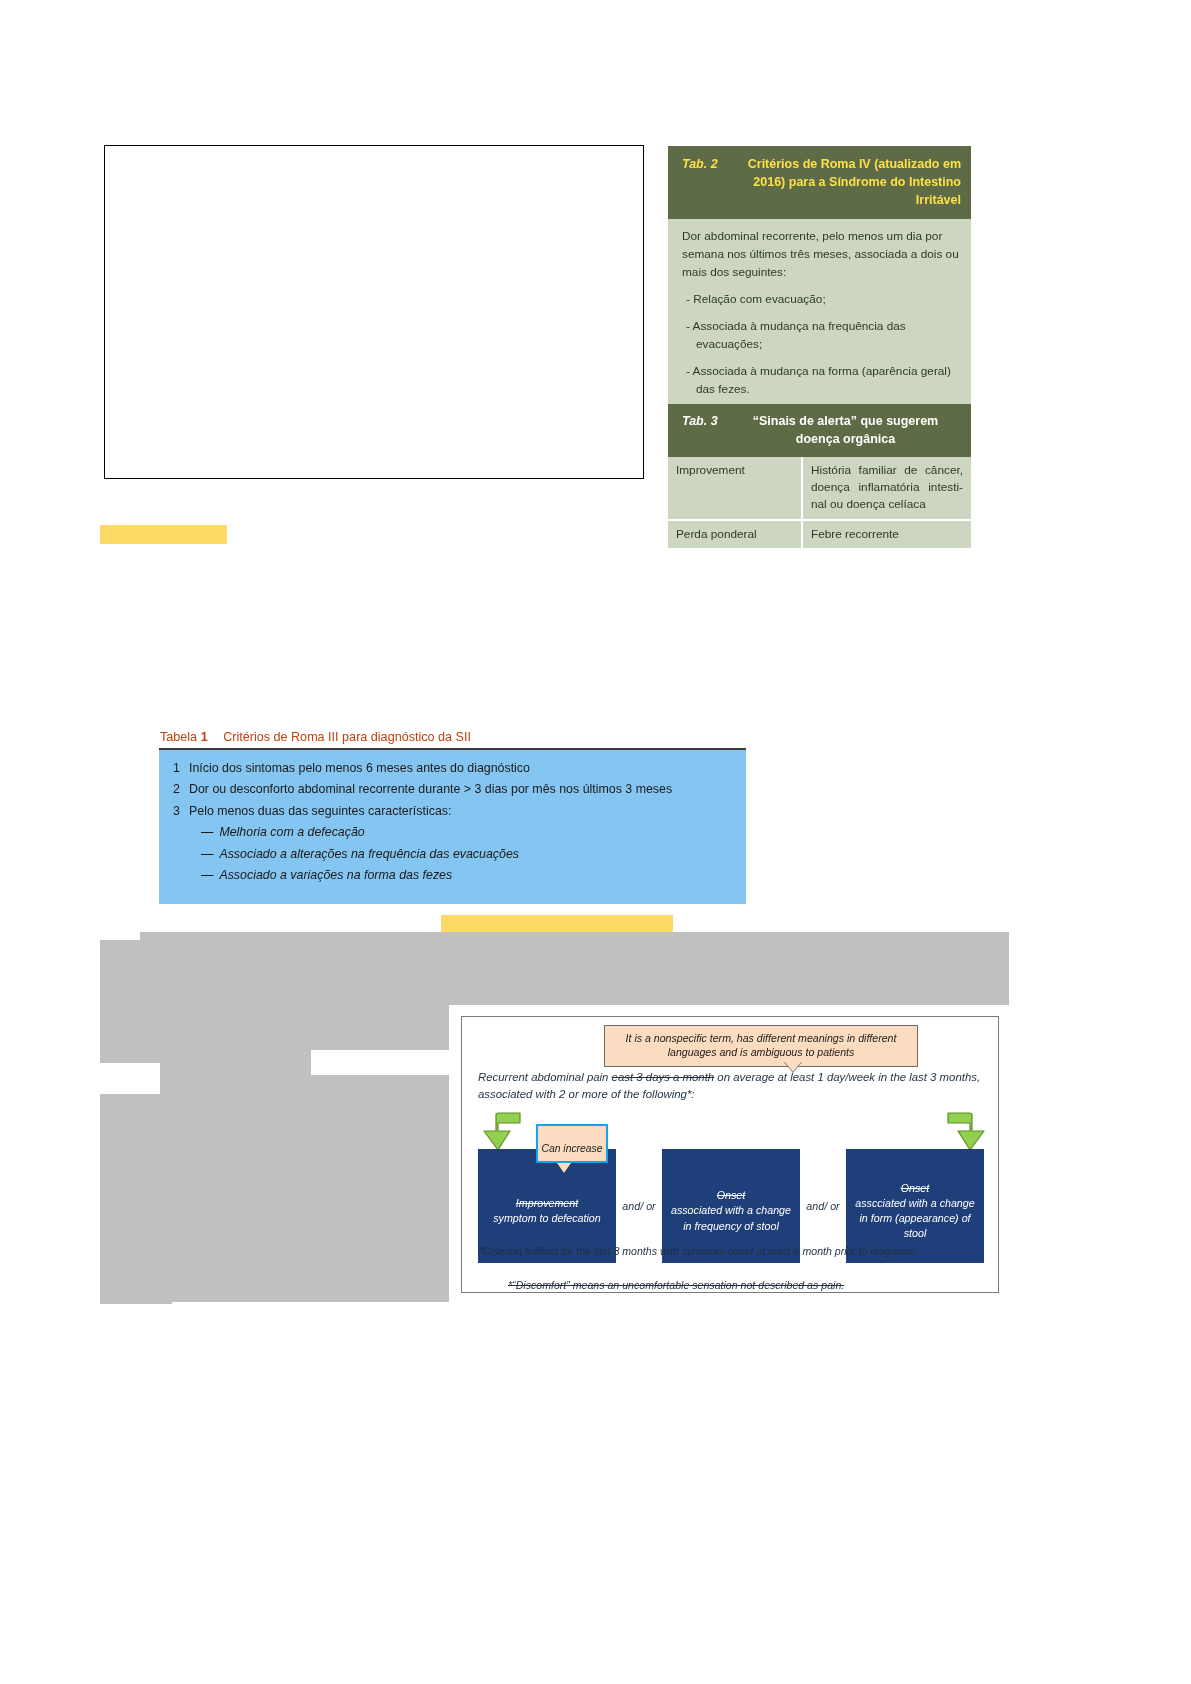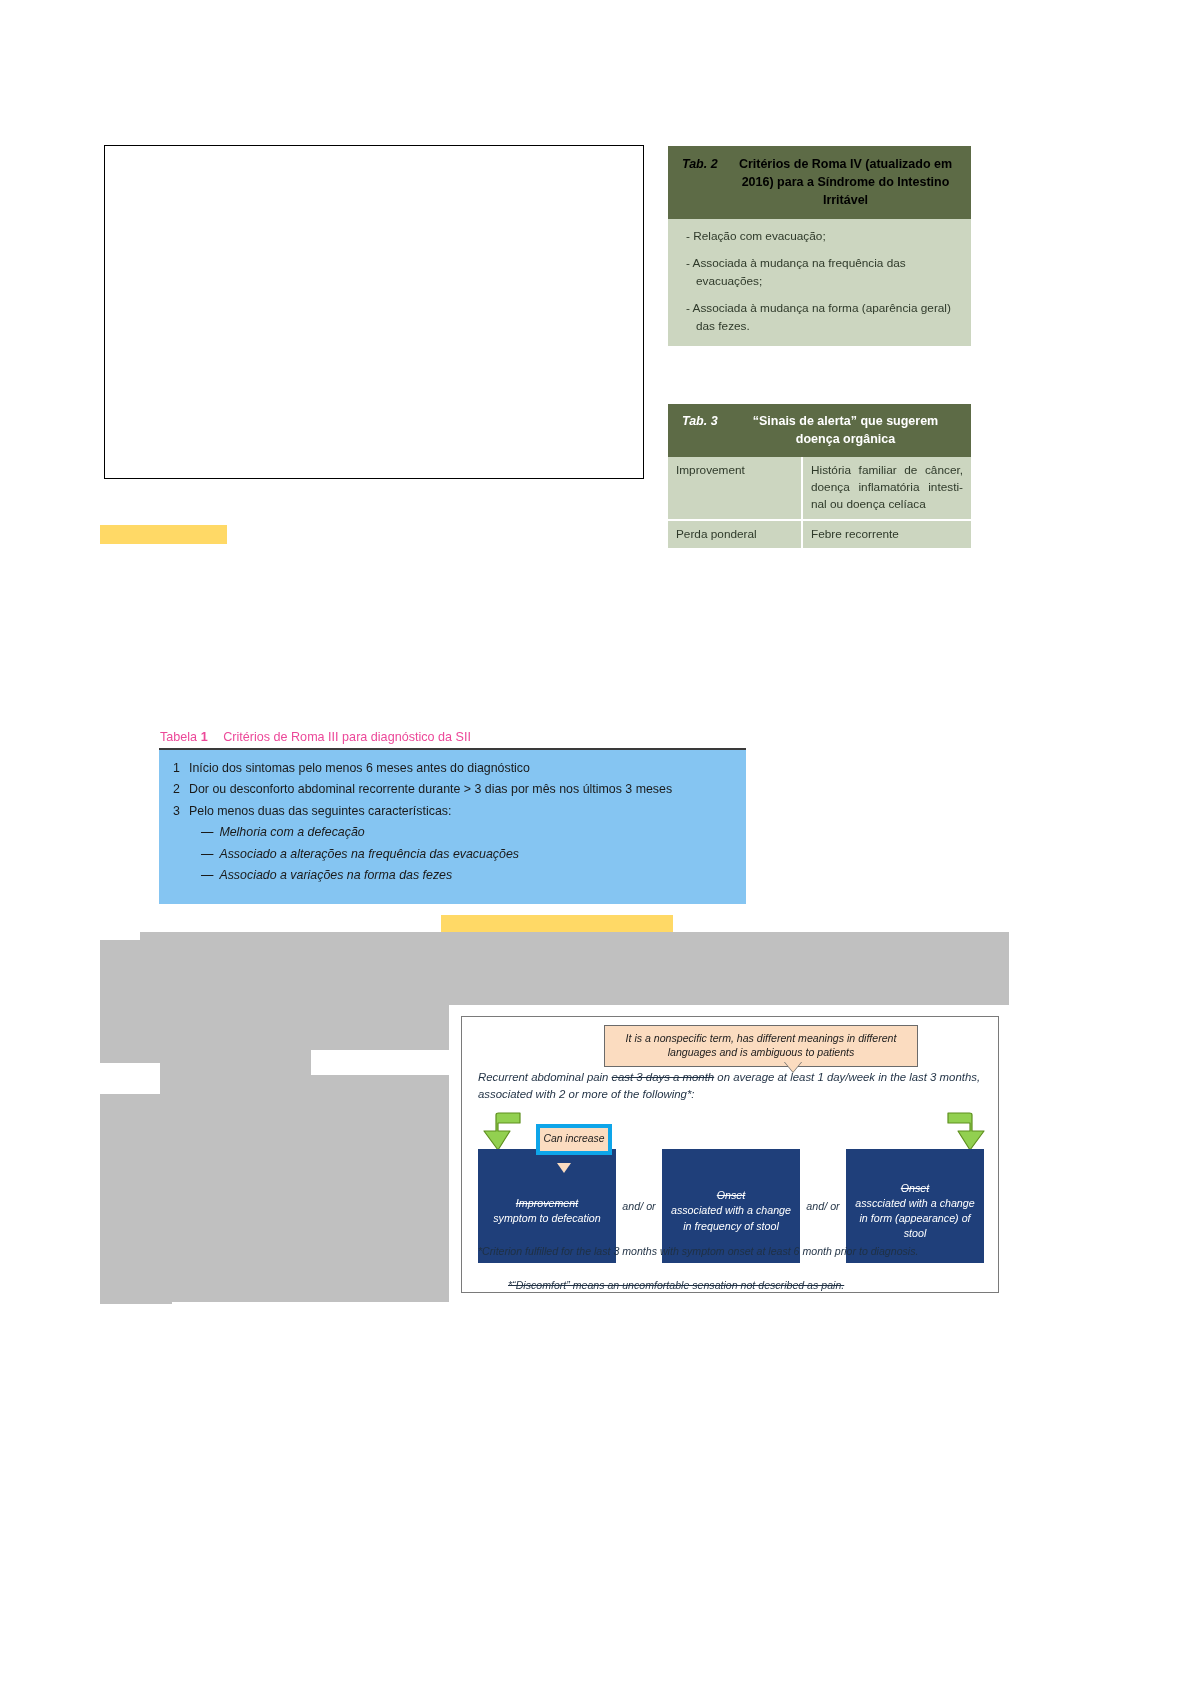--- a/index.html
+++ b/index.html
@@ -25,22 +25,22 @@
   .grey-block { background:#c0c0c0; }
   #grey-block-top   { left:140px; top:932px;  width:869px; height:71px; }
   #grey-block-left  { left:100px; top:940px;  width:72px;  height:364px; }
   #grey-block-mid   { left:160px; top:1003px; width:849px; height:299px; }
   #white-notch-a    { left:311px; top:1050px; width:203px; height:25px; background:#ffffff; }
   #white-notch-b    { left:100px; top:1063px; width:60px;  height:31px; background:#ffffff; }
 
   
   #tab2-panel { left:668px; top:146px; width:303px; height:250px; }
   #tab2-header {
-    background:#5d6b46; color:#000000; padding:9px 10px 10px 10px;
-    font-size:12.5px; font-weight:bold; line-height:1.45; text-align:center;
+    background:#5d6b46; color:#fde047; padding:9px 10px 10px 10px;
+    font-size:12.5px; font-weight:bold; line-height:1.45; text-align:right;
     position:relative;
   }
   #tab2-label-number {
     position:absolute; left:14px; top:9px; font-style:italic;
     font-weight:bold; font-size:12.5px;
   }
   #tab2-header-title { display:block; padding-left:52px; }
   #tab2-body {
     background:#ccd6c0; color:#2f3a2a; padding:9px 12px 10px 14px;
     font-size:11.8px; line-height:1.52;
@@ -67,21 +67,21 @@
     padding:5px 8px 6px 8px; vertical-align:top;
     border-right:2px solid #ffffff; border-bottom:2px solid #ffffff;
   }
   #tab3-table td.col-right { border-right:none; text-align:justify; }
   #tab3-table td.col-left { width:117px; }
   #tab3-table tr:last-child td { border-bottom:none; }
 
   
   #tabela1-block { left:159px; top:730px; width:587px; }
   #tabela1-caption {
-    color:#ec4899; font-size:12.6px; margin:0 0 4px 1px;
+    color:#c2410c; font-size:12.6px; margin:0 0 4px 1px;
   }
   #tabela1-caption .cap-label { font-weight:normal; }
   #tabela1-caption .cap-num { font-weight:bold; }
   #tabela1-caption .cap-text { margin-left:12px; }
   #tabela1-rule { height:2px; background:#3a3a3a; }
   #tabela1-body {
     background:#85c5f2; padding:12px 0 14px 0; color:#1a1a1a;
     font-size:12.4px; line-height:1.0;
   }
   .tabela1-row { display:flex; margin:0 0 9px 0; padding-left:14px; }
@@ -116,23 +116,23 @@
   #rome4-lead {
     position:absolute; left:16px; top:52px; right:14px;
     color:#1f3043; font-size:11.4px; line-height:1.45;
   }
   .strike { text-decoration:line-through; }
   #green-arrow-left  { position:absolute; left:14px;  top:92px; }
   #green-arrow-right { position:absolute; left:482px; top:92px; }
 
   #callout-can-increase {
     position:absolute; left:74px; top:107px; width:62px;
-    background:#fbdcc0; border:4px solid #0ea5e9; color:#1c1c1c;
+    background:#fbdcc0; border:2px solid #0ea5e9; color:#1c1c1c;
     font-size:10.4px; line-height:1.3; text-align:center;
-    padding:4px 3px 5px 3px; z-index:5;
+    padding:16px 3px 5px 3px; z-index:5;
   }
   #callout-can-increase-tail {
     position:absolute; left:95px; top:146px; width:0; height:0;
     border-left:7px solid transparent; border-right:7px solid transparent;
     border-top:10px solid #fbdcc0; z-index:5;
   }
 
   #criteria-row {
     position:absolute; left:16px; top:132px; right:14px;
     display:flex; align-items:stretch;
@@ -164,20 +164,21 @@
 
 <div class="abs yellow-bar" id="highlight-bar-one"></div>
 <div class="abs yellow-bar" id="highlight-bar-two"></div>
 
 <div class="abs" id="tab2-panel">
   <div id="tab2-header">
     <span id="tab2-label-number">Tab. 2</span>
     <span id="tab2-header-title">Critérios de Roma IV (atualizado em 2016) para a Síndrome do Intestino Irritável</span>
   </div>
   <div id="tab2-body">
+    <p id="tab2-intro">Dor abdominal recorrente, pelo menos um dia por semana nos últimos três meses, associada a dois ou mais dos seguintes:</p>
     <p class="tab2-item">- Relação com evacuação;</p>
     <p class="tab2-item">- Associada à mudança na frequência das evacuações;</p>
     <p class="tab2-item">- Associada à mudança na forma (aparência geral) das fezes.</p>
   </div>
 </div>
 
 <div class="abs" id="tab3-panel">
   <div id="tab3-header">
     <span id="tab3-label-number">Tab. 3</span>
     <span id="tab3-header-title">“Sinais de alerta” que sugerem doença orgânica</span>

